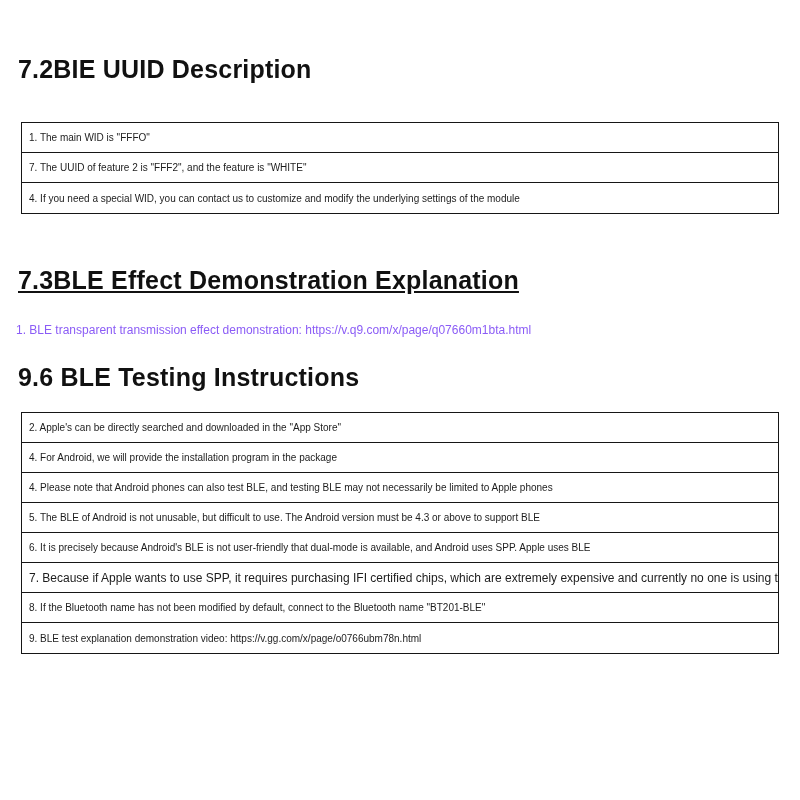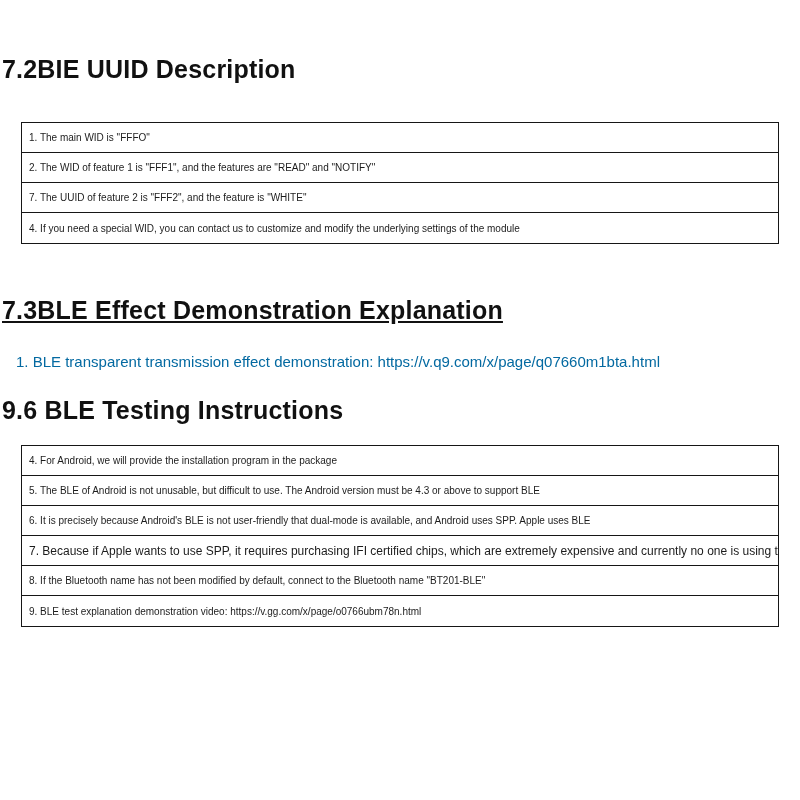--- a/index.html
+++ b/index.html
@@ -9,21 +9,21 @@
     background: #ffffff;
   }
   body {
     font-family: "Liberation Sans", sans-serif;
     color: #1c1c1c;
     overflow: hidden;
   }
   .heading {
     font-size: 25px;
     font-weight: 700;
-    padding-left: 2px;
+    padding-left: 18px;
     letter-spacing: 0.2px;
     color: #111111;
   }
   .h1 { margin-top: 55px; margin-bottom: 38px; }
   .h2 { margin-top: 52px; margin-bottom: 28px; text-decoration: underline; }
   .h3 { margin-top: 26px; margin-bottom: 20px; }
   .tbl {
     margin: 0 21px;
     border: 1px solid #161616;
     background: #ffffff;
@@ -35,46 +35,47 @@
     align-items: center;
     padding-left: 7px;
     font-size: 10px;
     white-space: nowrap;
     overflow: hidden;
   }
   .trow:last-child { border-bottom: none; }
   .trow.small { font-size: 12px; }
   .para {
     padding-left: 16px;
-    font-size: 15px;
-    color: #0369a1;
+    font-size: 12px;
+    color: #8b5cf6;
   }
 </style>
 </head>
 <body>
 
 <div class="page">
 
   <div class="heading h1">7.2BIE UUID Description</div>
 
   <div class="tbl">
     <div class="trow">1. The main WID is "FFFO"</div>
-    <div class="trow">2. The WID of feature 1 is "FFF1", and the features are "READ" and "NOTIFY"</div>
     <div class="trow">7. The UUID of feature 2 is "FFF2", and the feature is "WHITE"</div>
     <div class="trow">4. If you need a special WID, you can contact us to customize and modify the underlying settings of the module</div>
   </div>
 
   <div class="heading h2">7.3BLE Effect Demonstration Explanation</div>
 
   <div class="para">1. BLE transparent transmission effect demonstration: https://v.q9.com/x/page/q07660m1bta.html</div>
 
   <div class="heading h3">9.6 BLE Testing Instructions</div>
 
   <div class="tbl">
+    <div class="trow">2. Apple's can be directly searched and downloaded in the "App Store"</div>
     <div class="trow">4. For Android, we will provide the installation program in the package</div>
+    <div class="trow">4. Please note that Android phones can also test BLE, and testing BLE may not necessarily be limited to Apple phones</div>
     <div class="trow">5. The BLE of Android is not unusable, but difficult to use. The Android version must be 4.3 or above to support BLE</div>
     <div class="trow">6. It is precisely because Android's BLE is not user-friendly that dual-mode is available, and Android uses SPP. Apple uses BLE</div>
     <div class="trow small">7. Because if Apple wants to use SPP, it requires purchasing IFI certified chips, which are extremely expensive and currently no one is using them</div>
     <div class="trow">8. If the Bluetooth name has not been modified by default, connect to the Bluetooth name "BT201-BLE"</div>
     <div class="trow">9. BLE test explanation demonstration video: https://v.gg.com/x/page/o0766ubm78n.html</div>
   </div>
 
 </div>
 
 </body></html>

